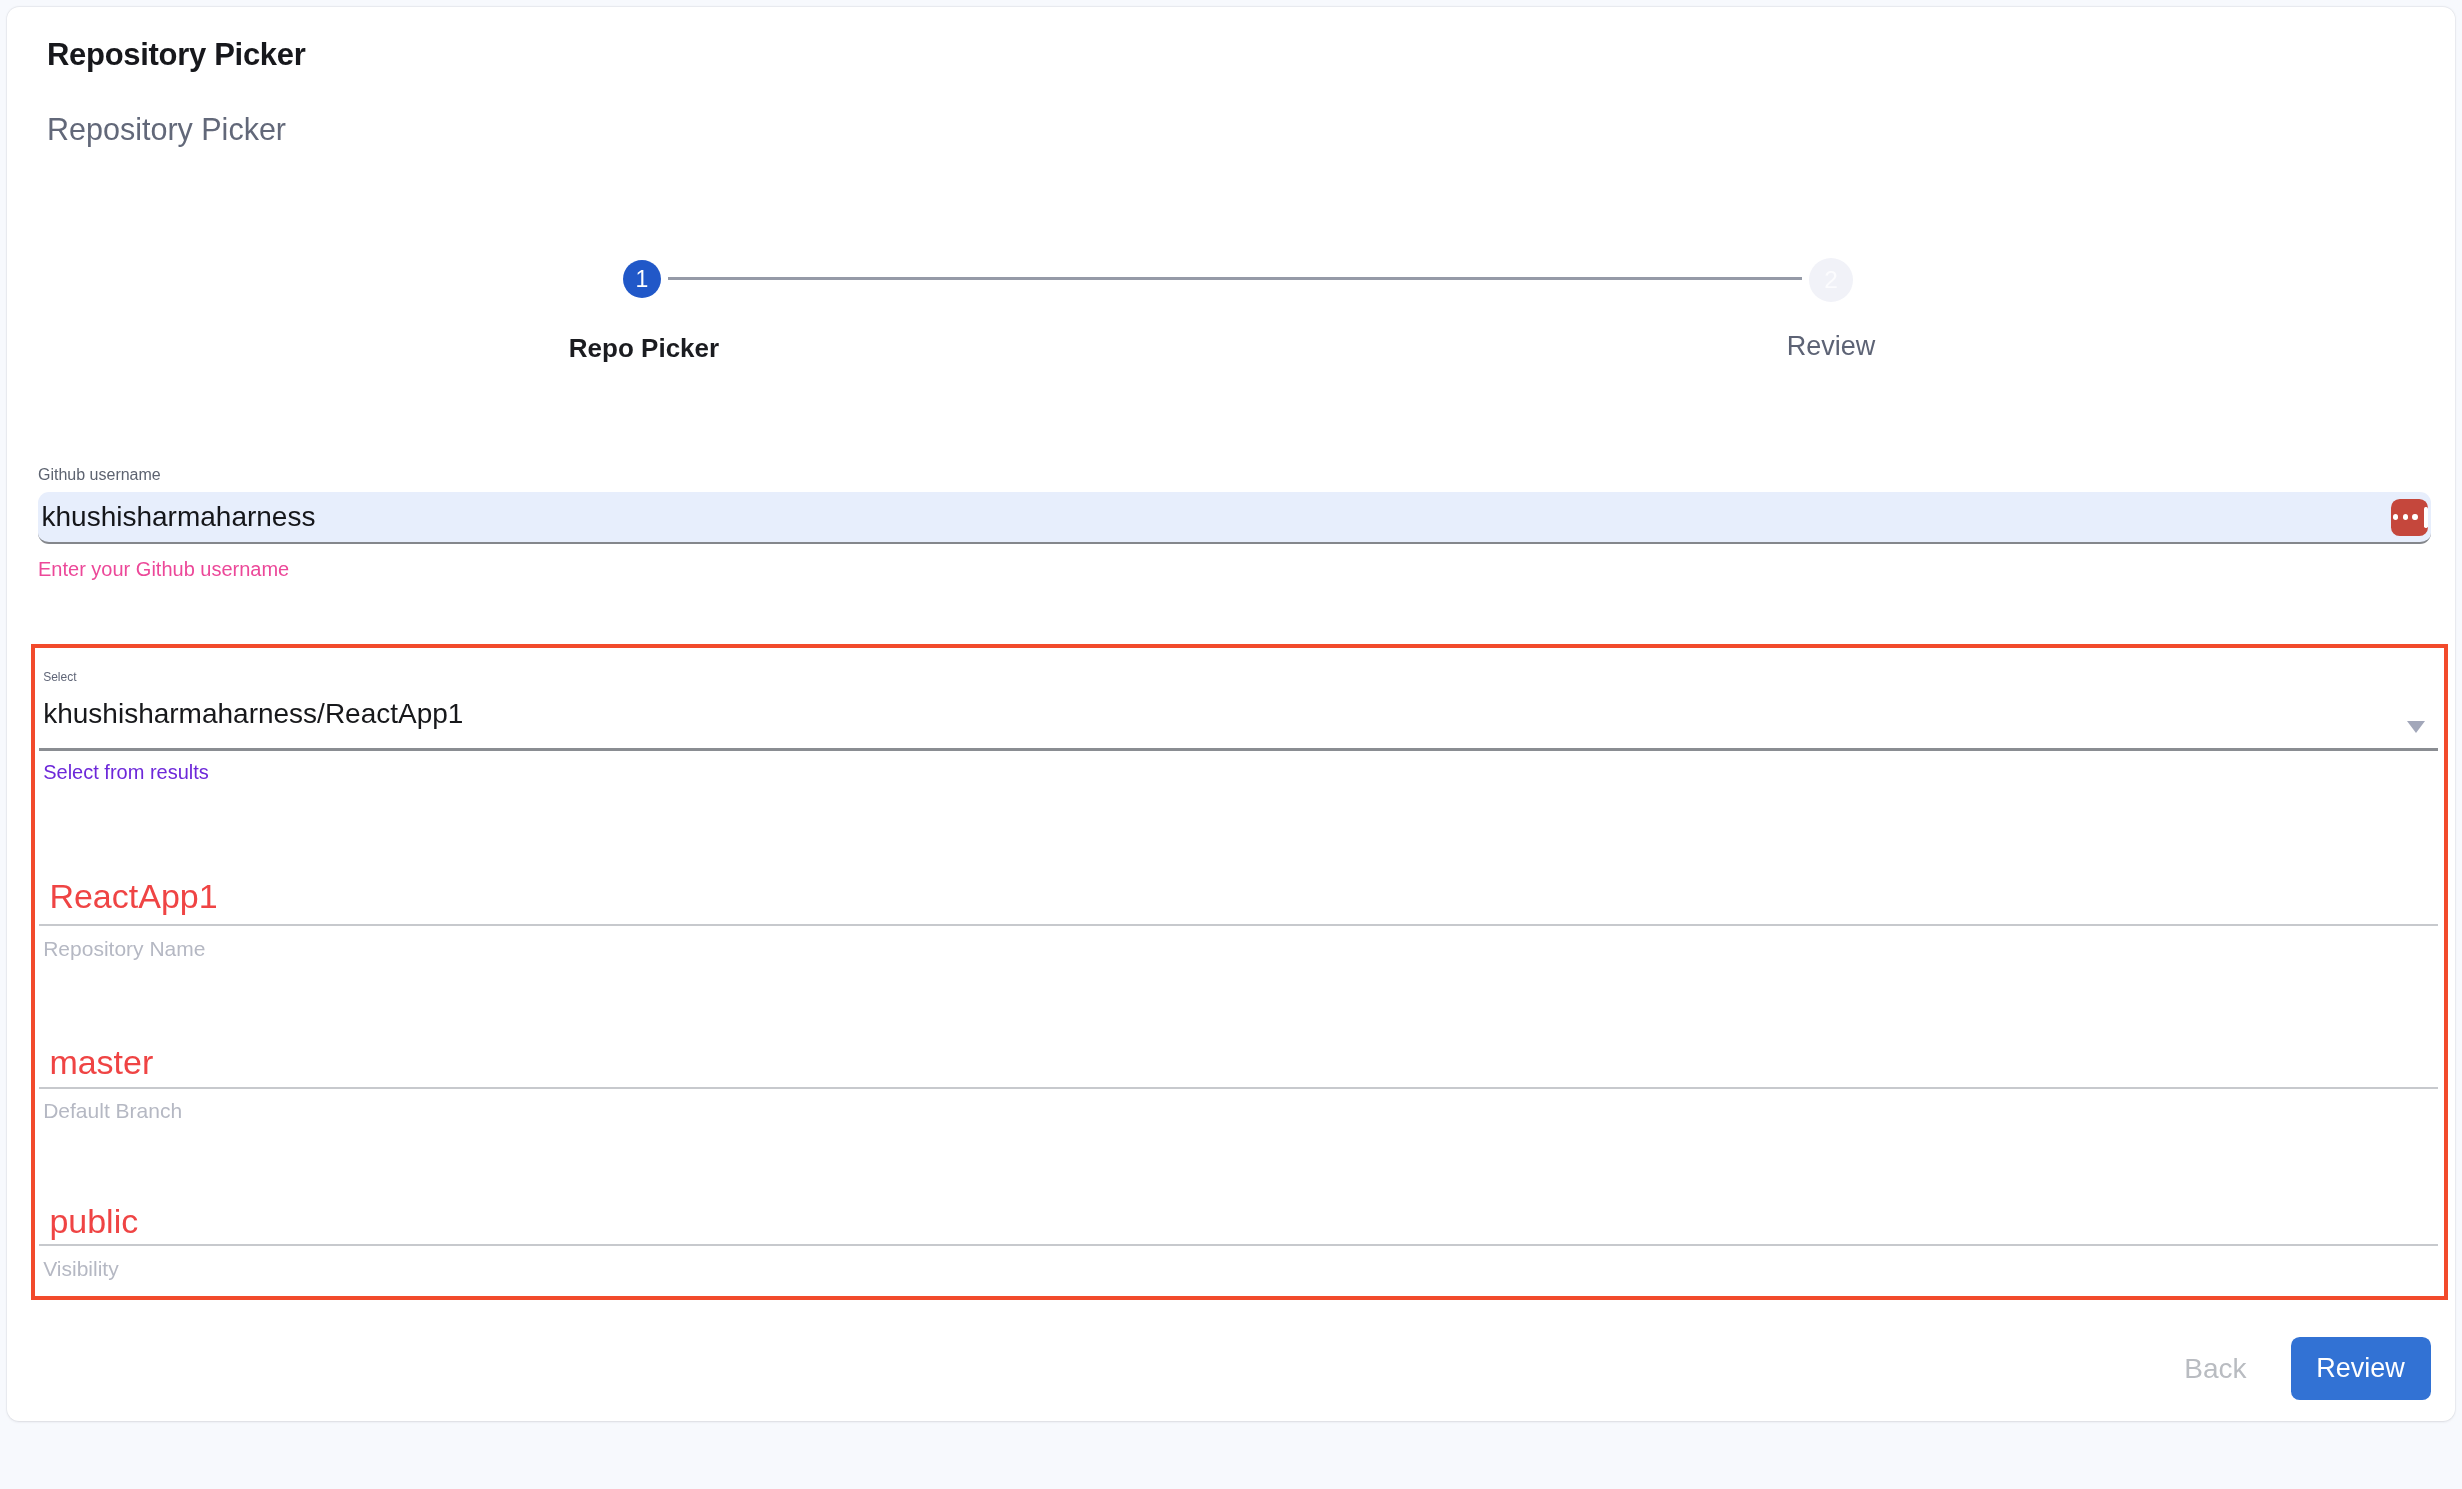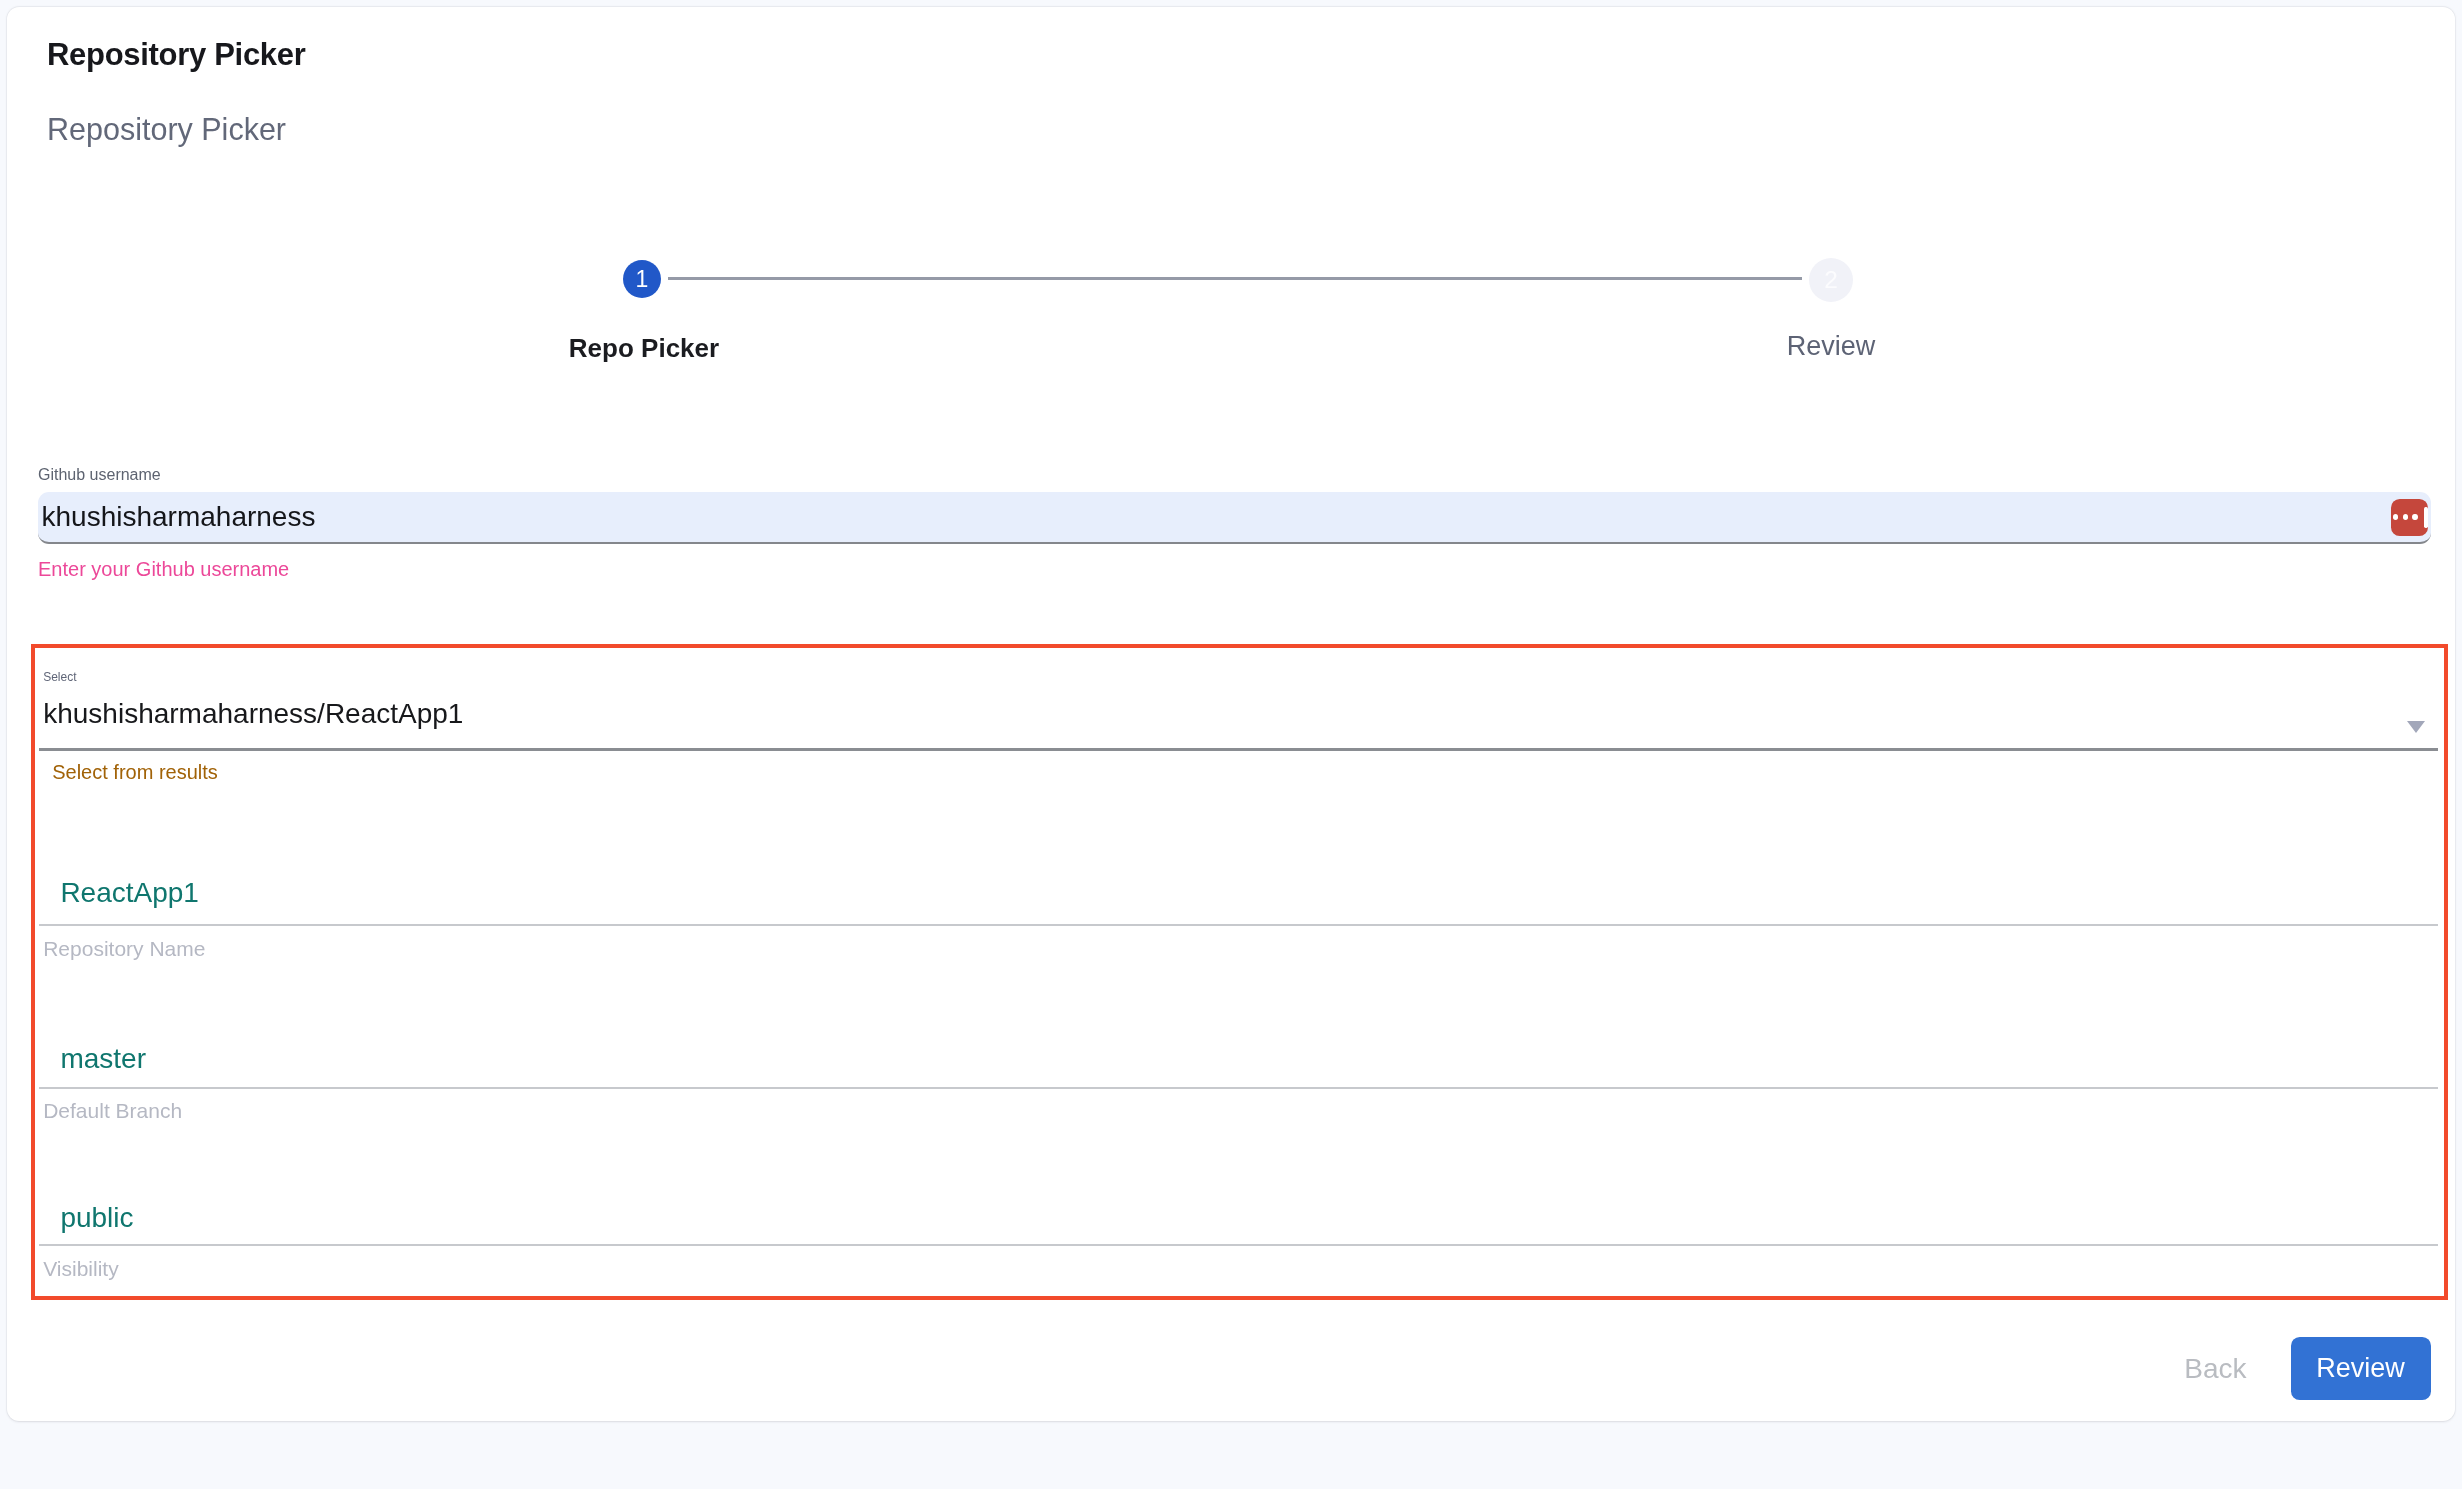--- a/index.html
+++ b/index.html
@@ -77,23 +77,23 @@
   }
   .hb-abs { position:absolute; }
   .sel-label   { top:22px;  left:7.8px; font-size:12px; color:#5f6577; }
   .sel-value   { top:50px;  left:7.8px; font-size:28px; color:#17181b; cursor:pointer; }
   .sel-caret {
     top:73px; right:19px; width:0; height:0;
     border-left:9.6px solid transparent; border-right:9.6px solid transparent;
     border-top:12.2px solid #a2a7ba; cursor:pointer;
   }
   .sel-underline { top:100px; left:3.5px; right:6.1px; height:2.6px; background:#8a8d92; }
-  .sel-helper  { top:113px; left:7.8px; font-size:20px; color:#a16207;margin-left:9px; }
+  .sel-helper  { top:113px; left:7.8px; font-size:20px; color:#6d28d9; }
 
-  .dis-value { left:25px; font-size:28px; color:#0f766e; }
+  .dis-value { left:14px; font-size:34px; color:#ef4444; }
   .dis-line  { left:3.5px; right:6.1px; height:1.7px; background:#c7c9cd; }
   .dis-label { left:7.8px; font-size:21px; color:#b5b8c3; }
   .f1-value { top:229px; } .f1-line { top:276px; } .f1-label { top:289px; }
   .f2-value { top:395px; } .f2-line { top:439px; } .f2-label { top:451px; }
   .f3-value { top:554px; } .f3-line { top:596px; } .f3-label { top:609px; }
 
   
   .footer {
     position:absolute; right:24.4px; top:1329px; height:65px;
     display:flex; align-items:center; gap:44px;

